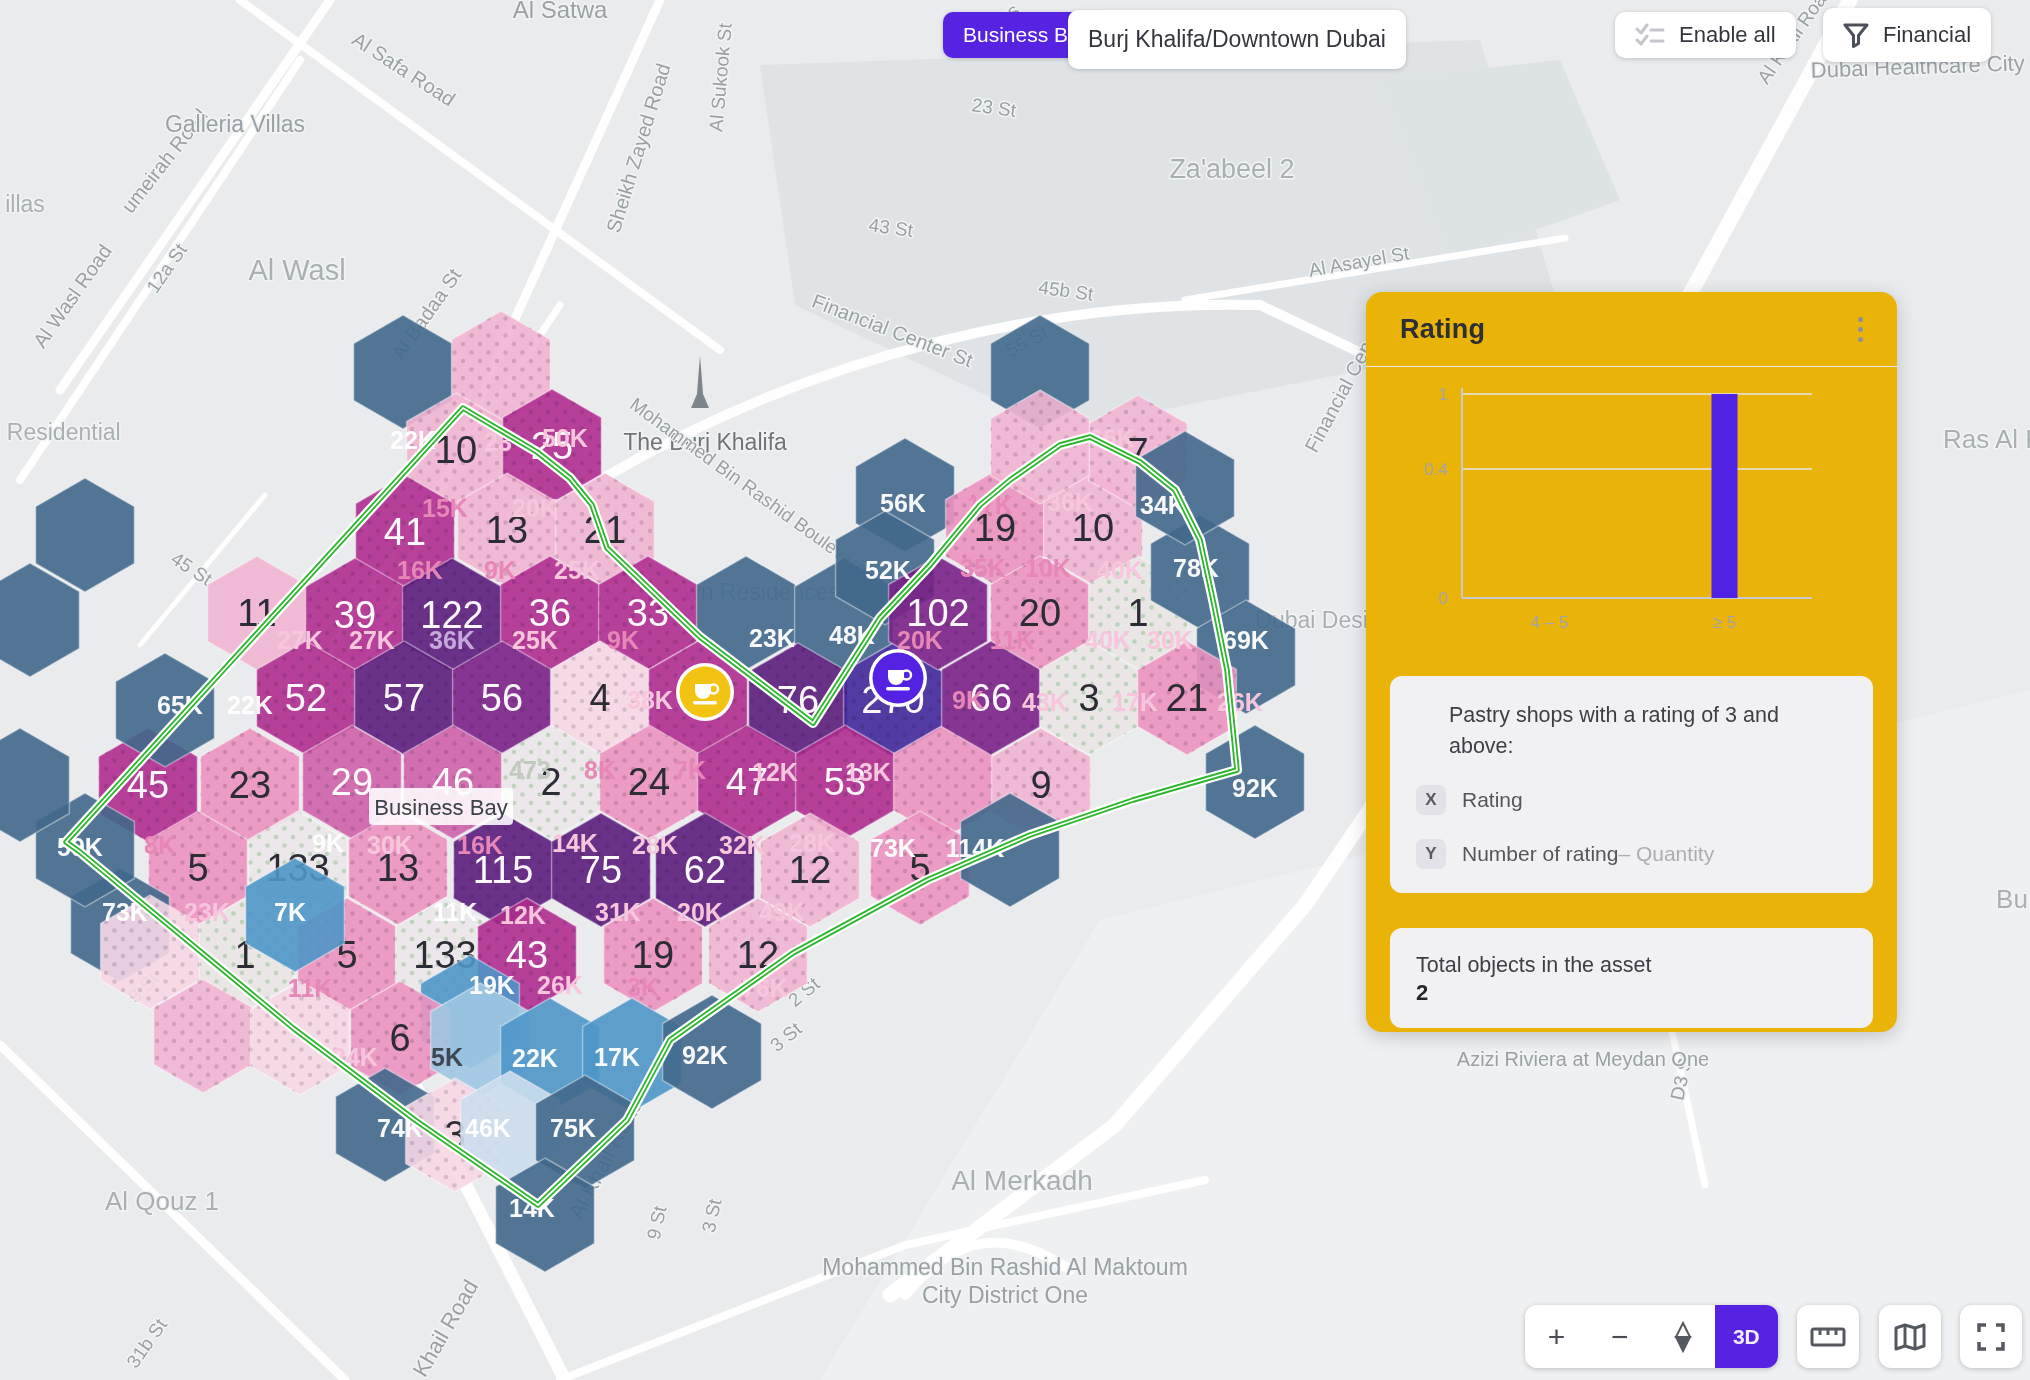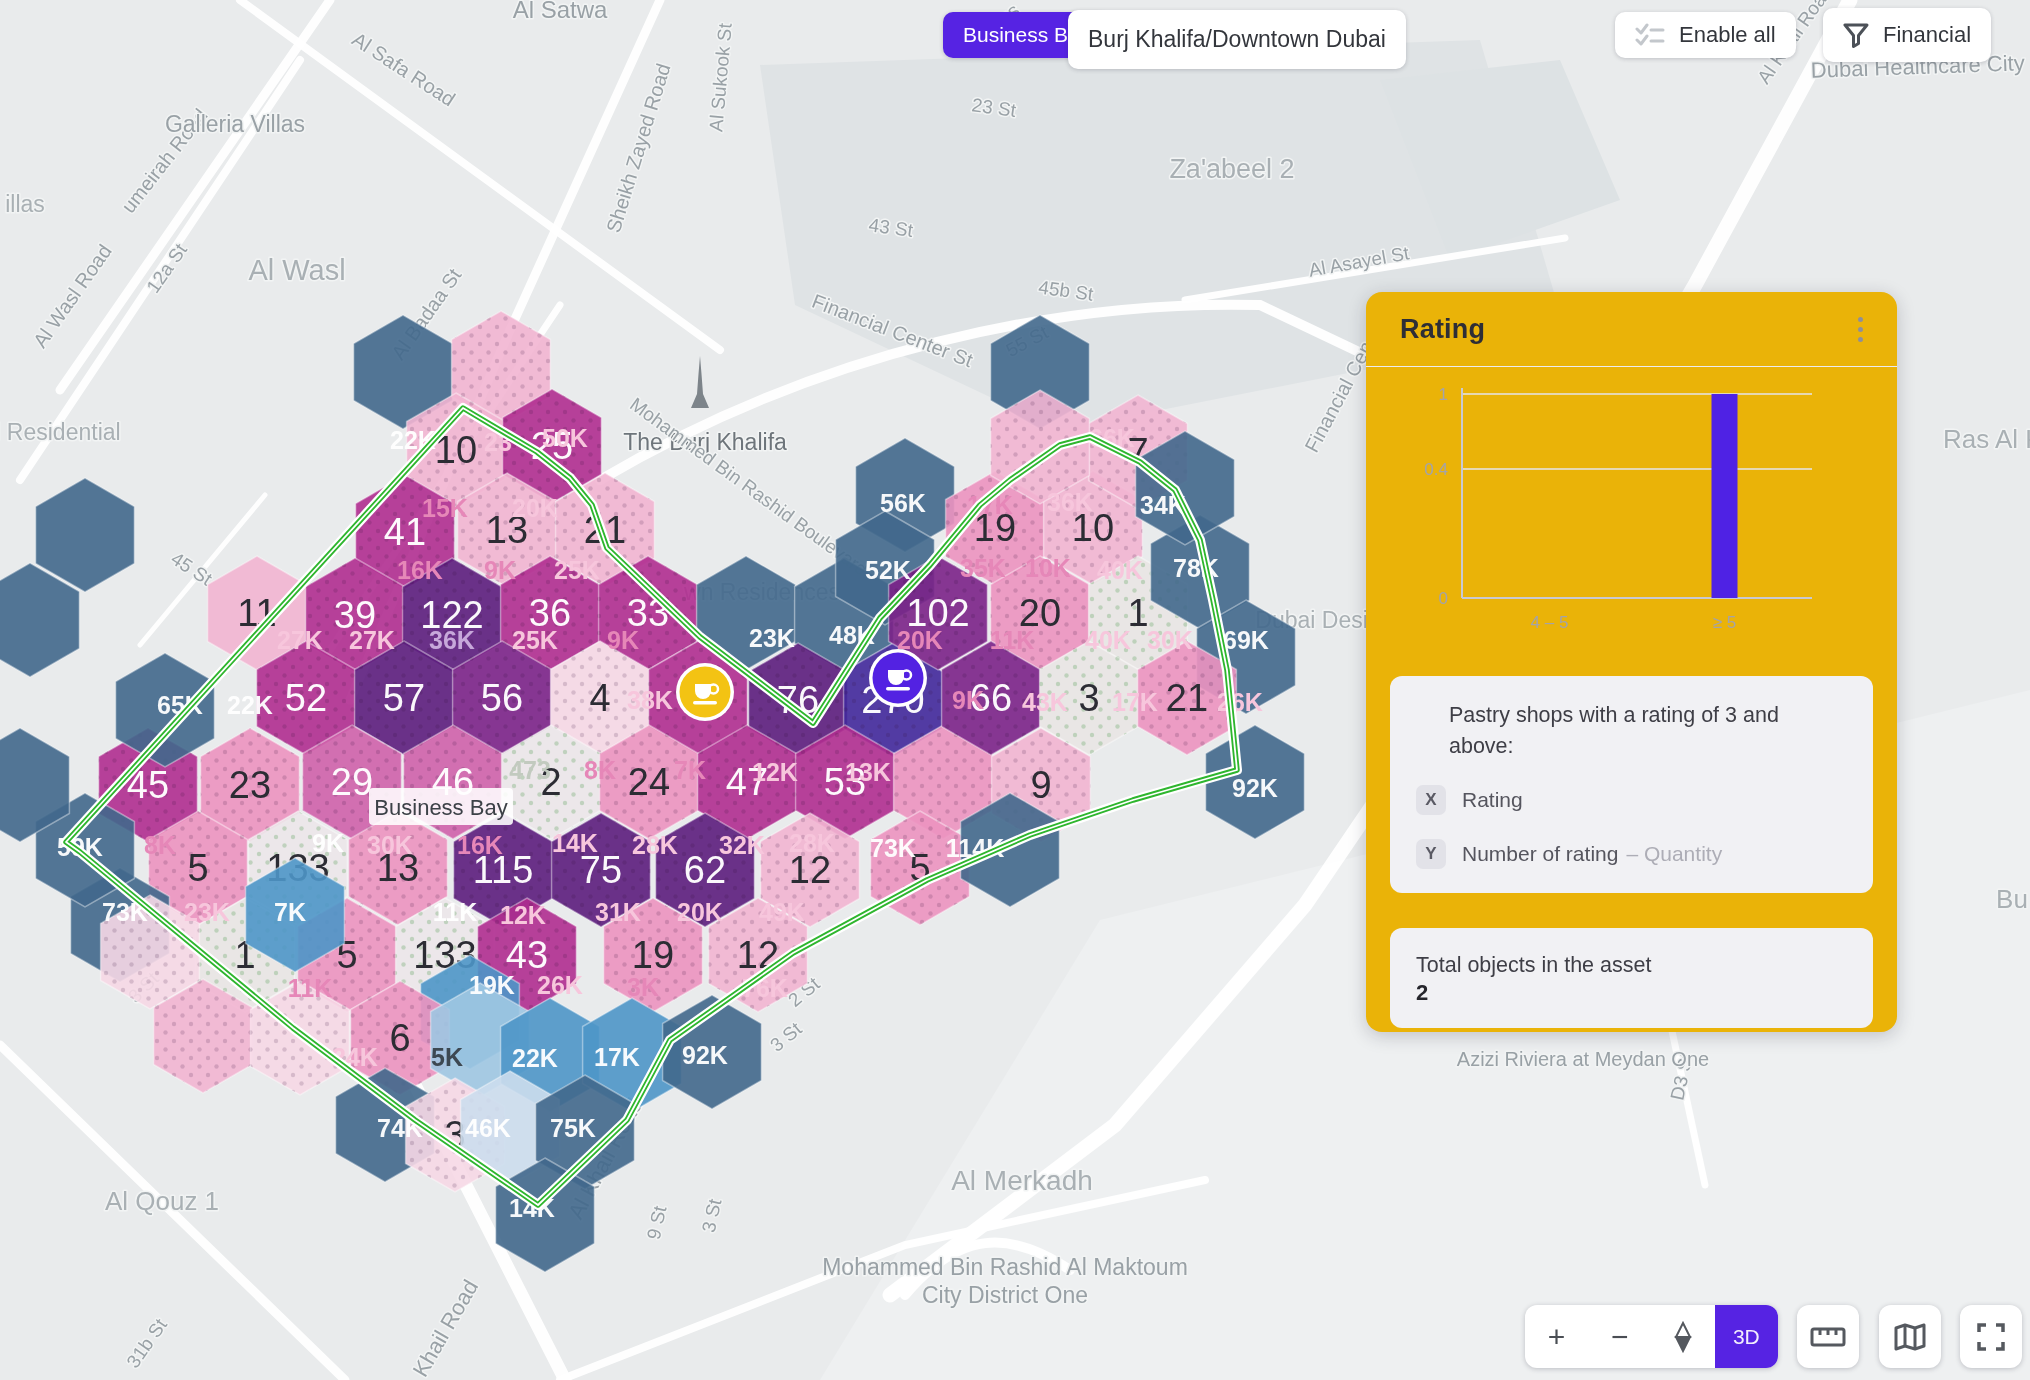--- a/index.html
+++ b/index.html
@@ -27,31 +27,31 @@
     padding:0 26px 0 34px;border-bottom:1px solid #ececf0;}
   .panel-head h2{margin:0;font-size:27px;font-weight:700;color:#2e2e36;letter-spacing:.2px;}
   .kebab{display:flex;flex-direction:column;gap:5px;padding:8px;cursor:pointer;}
   .kebab i{width:5px;height:5px;border-radius:50%;background:#8f8f99;display:block;}
   .info-box{position:absolute;left:24px;right:24px;top:384px;background:#f1f1f4;border-radius:12px;
     padding:24px 26px;box-sizing:border-box;}
   .info-box .desc{font-size:21.5px;line-height:1.42;color:#3e3e46;margin-left:33px;}
   .axis-row{display:flex;align-items:center;margin-top:24px;font-size:21px;color:#55555e;}
   .axis-badge{width:30px;height:30px;border-radius:7px;background:#e2e2e8;color:#5a5a64;
     font-size:17px;font-weight:700;display:flex;align-items:center;justify-content:center;margin-right:16px;}
-  .axis-sub{color:#adadb6;margin-left:8px;}
+  .axis-sub{color:#adadb6;margin-left:0;}
   .total-box{position:absolute;left:24px;right:24px;top:636px;background:#f1f1f4;border-radius:12px;
     padding:22px 26px;box-sizing:border-box;display:flex;justify-content:space-between;align-items:flex-start;flex-direction:column;}
   .total-box .lbl{font-size:21.5px;line-height:1.4;color:#3e3e46;width:240px;}
   .total-box .val{font-size:22px;font-weight:700;color:#26262c;}
   
   .ctrl-bar{position:absolute;left:1525px;top:1305px;width:253px;height:63px;background:#fff;
     border-radius:12px;box-shadow:0 1px 5px rgba(40,40,60,.25);display:flex;overflow:hidden;}
   .ctrl-seg{flex:1;display:flex;align-items:center;justify-content:center;color:#4a4e54;
     font-size:30px;cursor:pointer;user-select:none;}
-  .ctrl-seg.seg-3d{background:#5623e3;color:rgba(255,255,255,.92);font-size:21px;font-weight:400;}
+  .ctrl-seg.seg-3d{background:#5623e3;color:rgba(255,255,255,.92);font-size:21px;font-weight:700;}
   .ctrl-btn{position:absolute;top:1305px;width:62px;height:63px;background:#fff;border-radius:12px;
     box-shadow:0 1px 5px rgba(40,40,60,.25);display:flex;align-items:center;justify-content:center;cursor:pointer;}
 </style>
 </head>
 <body>
 
 <svg id="map-svg" width="2030" height="1380" viewBox="0 0 2030 1380" font-family="Liberation Sans, sans-serif">
   <defs>
     <pattern id="dotsDark" width="17" height="17" patternUnits="userSpaceOnUse">
       <circle cx="4" cy="4" r="2.2" fill="rgba(50,15,55,0.16)"></circle>

